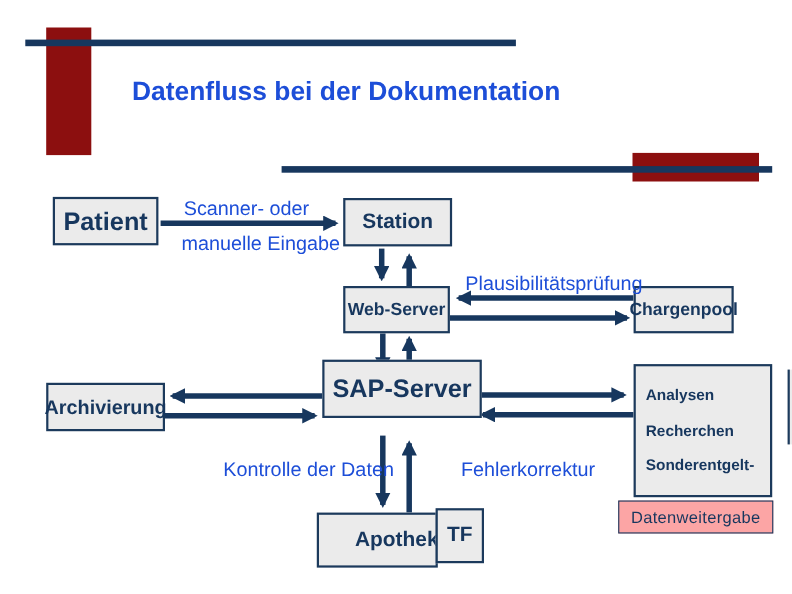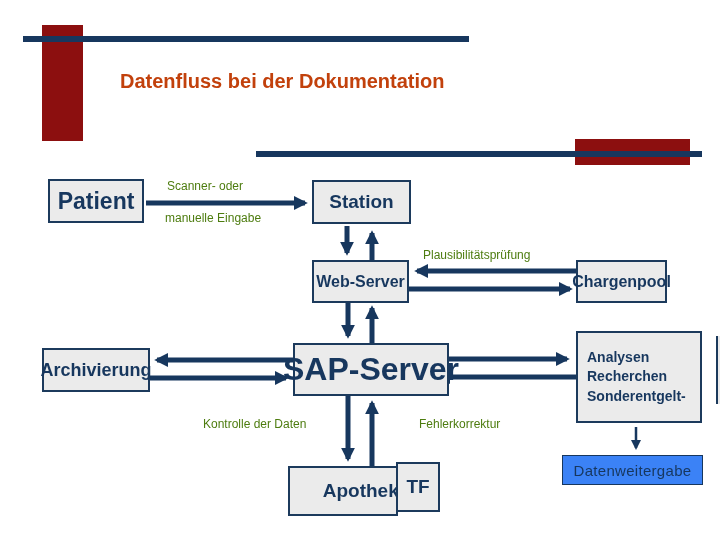--- a/index.html
+++ b/index.html
@@ -9,41 +9,41 @@
   }
   
   .hline{position:absolute;background:#17375e;height:6px;z-index:2;}
   .hline-top{left:23px;top:36px;width:446px;}
   .hline-mid{left:256px;top:151px;width:446px;}
   .redbar{position:absolute;background:#8c0f0f;z-index:1;}
   .redbar-left{left:42px;top:25px;width:41px;height:116px;}
   .redbar-right{left:575px;top:139px;width:115px;height:26px;}
   .edge-sliver{position:absolute;left:716px;top:336px;width:4px;height:68px;
     background:#ebebeb;border-left:2px solid #1c3a5c;z-index:1;}
-  .title{position:absolute;left:120px;top:70px;font-size:20px;font-weight:bold;
-    color:#c2410c;white-space:nowrap;z-index:2;}
+  .title{position:absolute;left:120px;top:70px;font-size:24px;font-weight:bold;
+    color:#1d4ed8;white-space:nowrap;z-index:2;}
   
   .box{position:absolute;background:#ebebeb;border:2px solid #1c3a5c;box-sizing:border-box;
     display:flex;align-items:center;justify-content:center;font-weight:bold;
     color:#17375e;z-index:4;white-space:nowrap;}
   .box-patient{left:48px;top:179px;width:96px;height:44px;font-size:23px;}
   .box-station{left:312px;top:180px;width:99px;height:44px;font-size:19px;}
   .box-webserver{left:312px;top:260px;width:97px;height:43px;font-size:16px;}
   .box-chargenpool{left:576px;top:260px;width:91px;height:43px;font-size:16px;}
   .box-archivierung{left:42px;top:348px;width:108px;height:44px;font-size:18px;}
-  .box-sapserver{left:293px;top:343px;width:156px;height:53px;font-size:32px;}
-  .box-analysen{left:576px;top:331px;width:126px;height:92px;font-size:14px;
+  .box-sapserver{left:293px;top:327px;width:145px;height:53px;font-size:23px;}
+  .box-analysen{left:576px;top:331px;width:126px;height:121px;font-size:14px;
     flex-direction:column;align-items:flex-start;justify-content:center;
-    padding-left:9px;line-height:1.4;}
+    padding-left:9px;line-height:1.4;gap:12px;}
   .box-apotheke{left:288px;top:466px;width:110px;height:50px;font-size:19px;padding-left:46px;}
   .box-tf{left:396px;top:462px;width:44px;height:50px;font-size:19px;text-align:center;}
-  .box-datenweitergabe{left:562px;top:455px;width:141px;height:30px;background:#3b82f6;
+  .box-datenweitergabe{left:562px;top:455px;width:141px;height:30px;background:#fca5a5;
     border:1px solid #17375e;font-weight:normal;font-size:15px;letter-spacing:.3px;}
   
-  .note{position:absolute;font-size:12px;color:#4d7c0f;z-index:4;white-space:nowrap;}
+  .note{position:absolute;font-size:18px;color:#1d4ed8;z-index:4;white-space:nowrap;}
   .note-scanner{left:167px;top:179px;}
   .note-eingabe{left:165px;top:211px;}
   .note-plausi{left:423px;top:248px;}
   .note-kontrolle{left:203px;top:417px;text-align:center;}
   .note-fehler{left:379px;top:417px;margin-left:40px;}
   
   .arrows{position:absolute;left:0;top:0;width:720px;height:540px;z-index:3;pointer-events:none;}
 </style>
 </head>
 <body>

